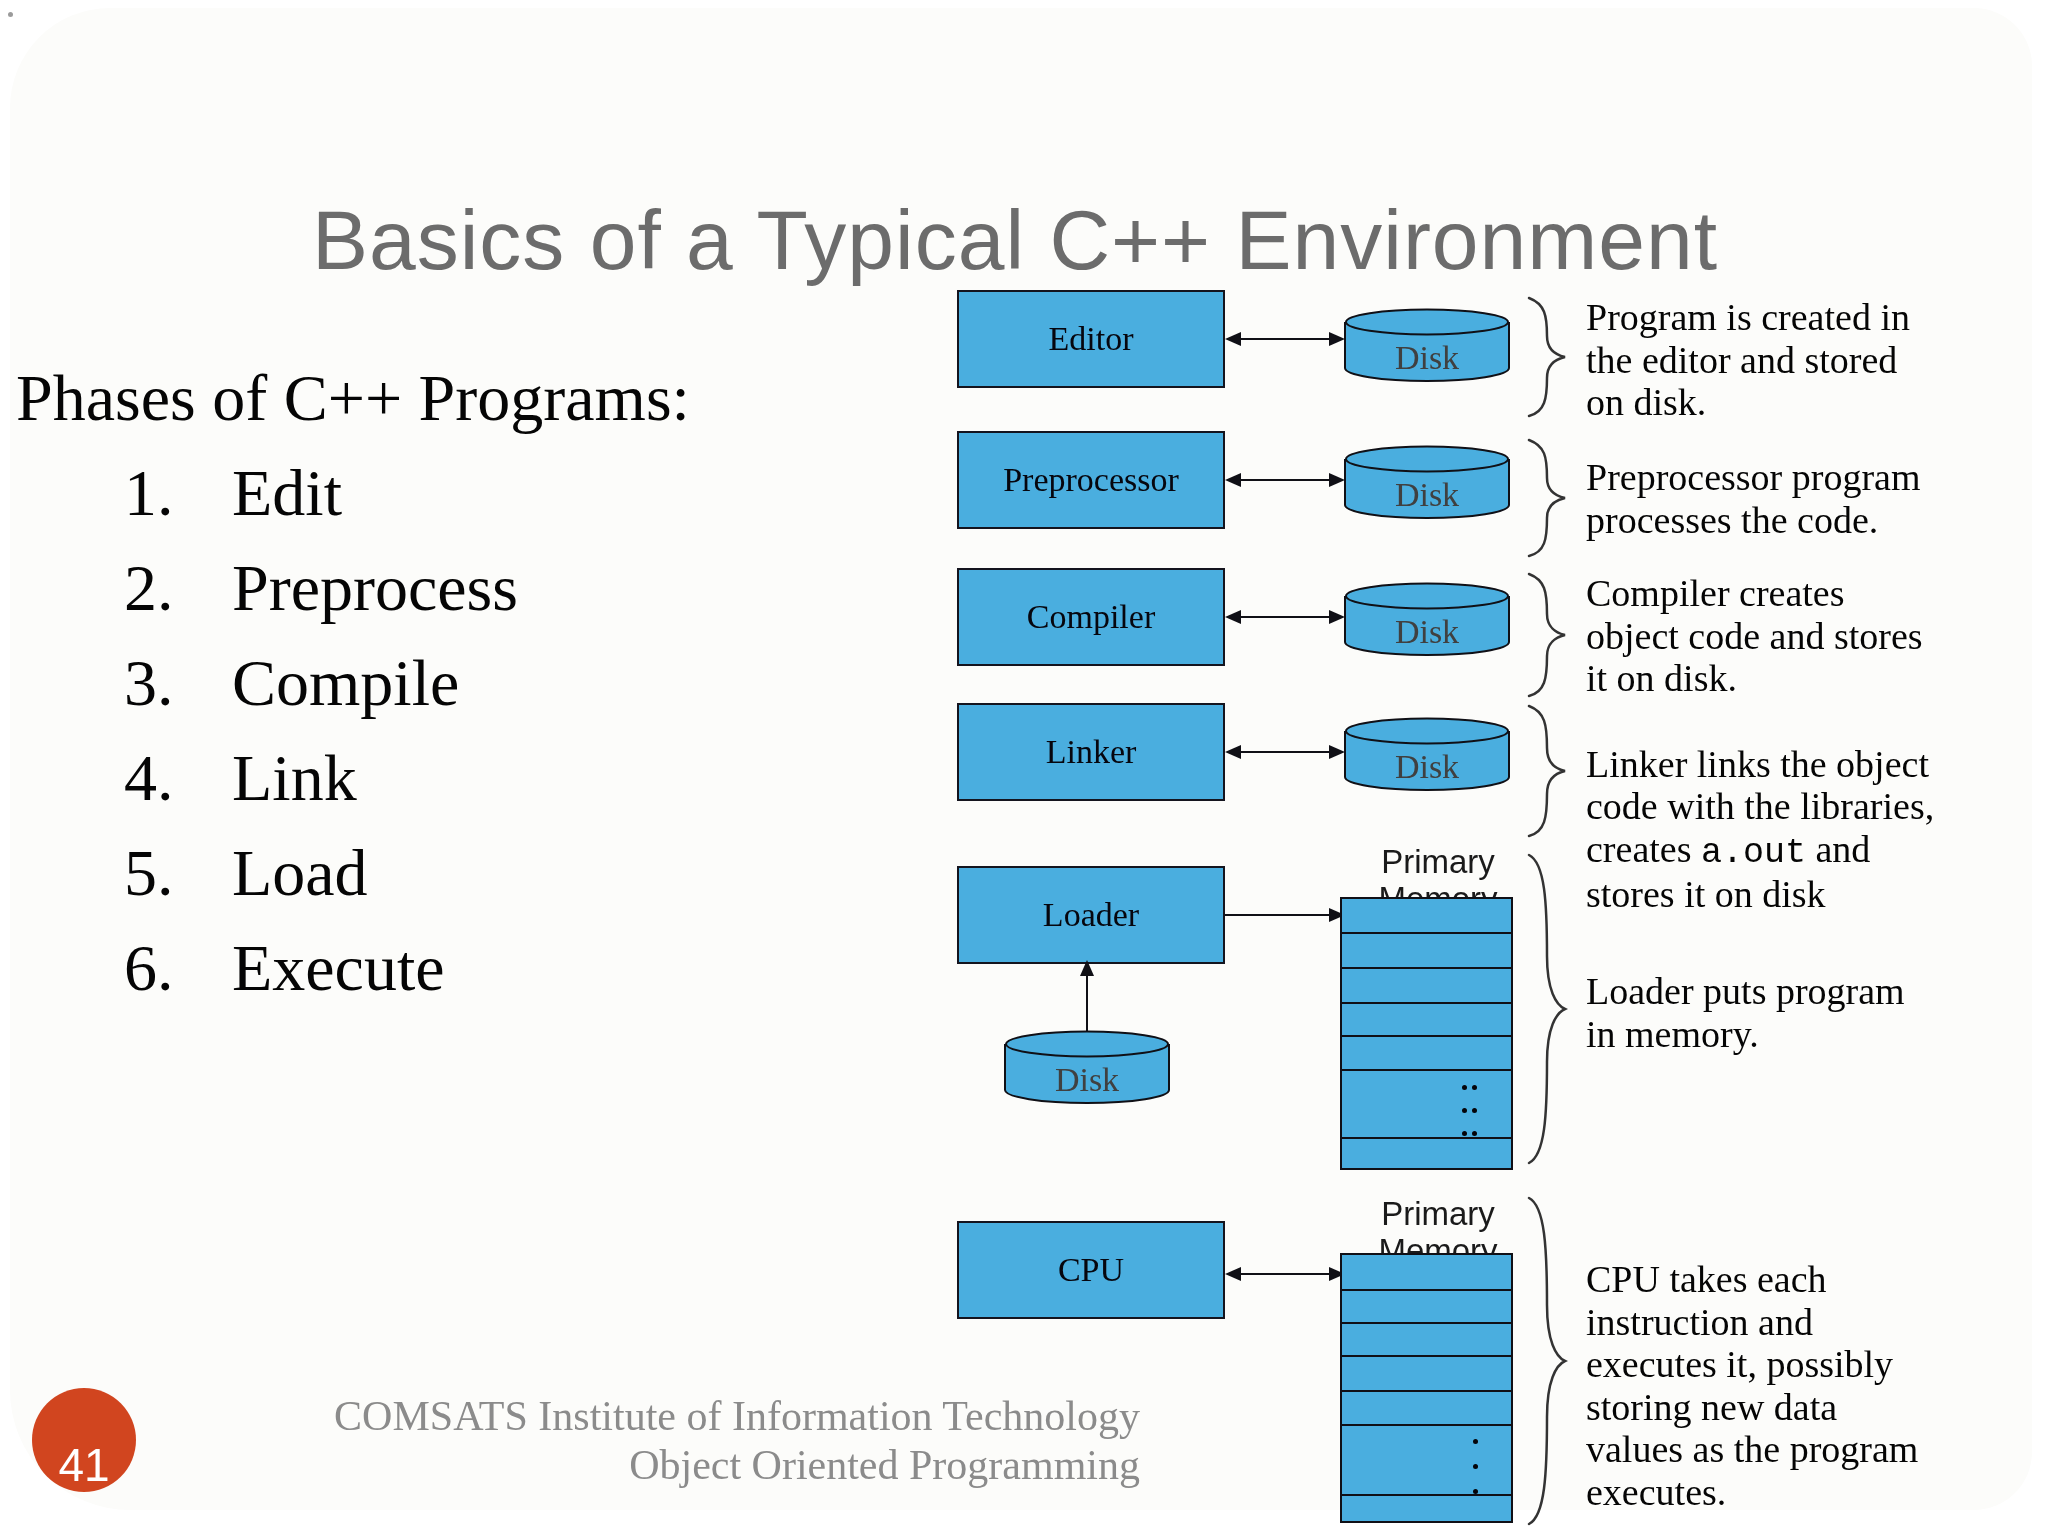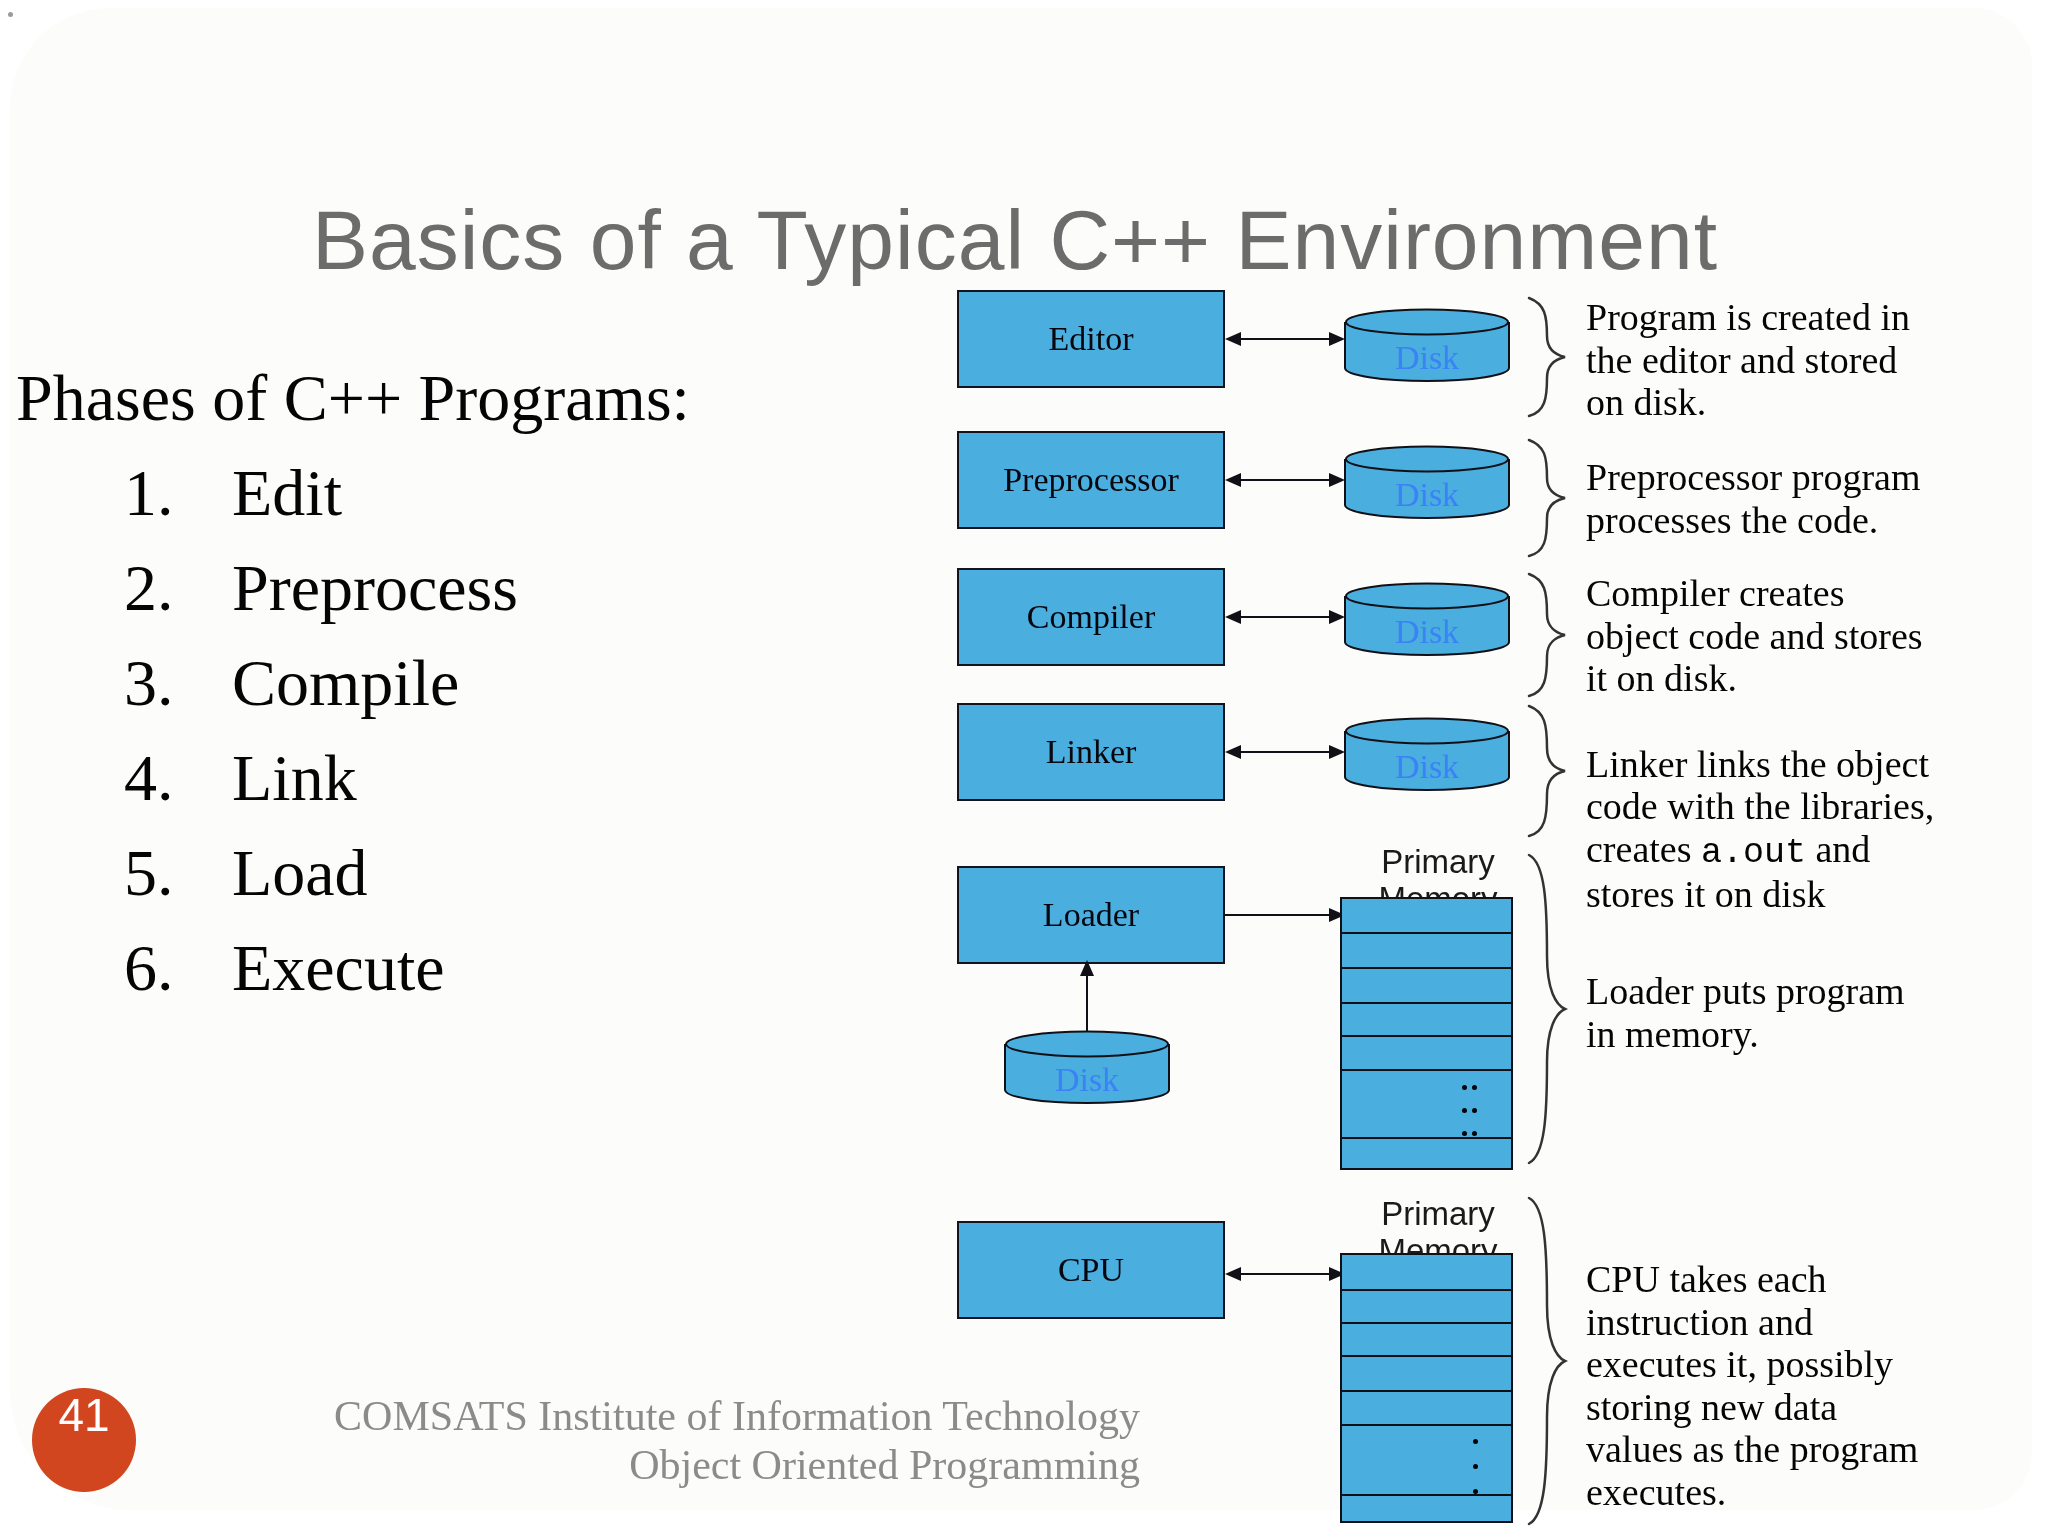--- a/index.html
+++ b/index.html
@@ -16,37 +16,37 @@
          color:#6c6c6c;white-space:nowrap;}
   .phases-heading{position:absolute;left:16px;top:360px;font-size:66px;color:#050505;
                   white-space:nowrap;}
   .phase-item{position:absolute;left:124px;display:flex;font-size:66px;color:#050505;}
   .phase-item .num{width:62px;margin-right:46px;}
   .pbox{position:absolute;left:957px;width:268px;height:98px;background:#4aaedf;
         border:2px solid #14141e;box-sizing:border-box;display:flex;align-items:center;
         justify-content:center;font-size:34px;color:#06060e;}
   .disk{position:absolute;width:168px;height:78px;}
   .disk .dlabel{position:absolute;left:0;top:32px;width:100%;text-align:center;
-                font-size:34px;color:#3b82f6;}
+                font-size:34px;color:#404040;}
   .memlabel{position:absolute;width:180px;text-align:center;white-space:pre-line;
             font-family:"Liberation Sans",sans-serif;font-size:33px;
             line-height:1.12;color:#1a1a1a;}
   .memgrid{position:absolute;left:1340px;width:173px;background:#4aaedf;
            border:2px solid #101016;box-sizing:border-box;z-index:3;}
   .memline{position:absolute;left:0;width:100%;height:2px;background:#101016;}
   .memdot{position:absolute;width:5px;height:5px;background:#05050a;border-radius:50%;}
   .arrow{position:absolute;}
   .brace{position:absolute;left:1526px;}
   .annotation{position:absolute;left:1586px;width:460px;font-size:38px;line-height:1.12;
               color:#050505;white-space:pre-line;}
   .annotation .code{font-family:"Liberation Mono","DejaVu Sans Mono",monospace;font-size:35px;}
   .footer{position:absolute;left:250px;top:1392px;width:890px;text-align:right;
           font-size:42px;line-height:1.17;color:#8b8b8b;}
   .page-badge{position:absolute;left:32px;top:1388px;width:104px;height:104px;border-radius:50%;
-              background:#d1451f;display:flex;align-items:flex-start;justify-content:center;
+              background:#d1451f;display:flex;align-items:flex-end;justify-content:center;
               font-family:"Liberation Sans",sans-serif;font-size:46px;color:#ffffff;z-index:4;}
 </style>
 </head>
 <body>
 
 <div class="stage">
 
   <div class="slide-border"></div>
   <div class="stray-mark"></div>
 

